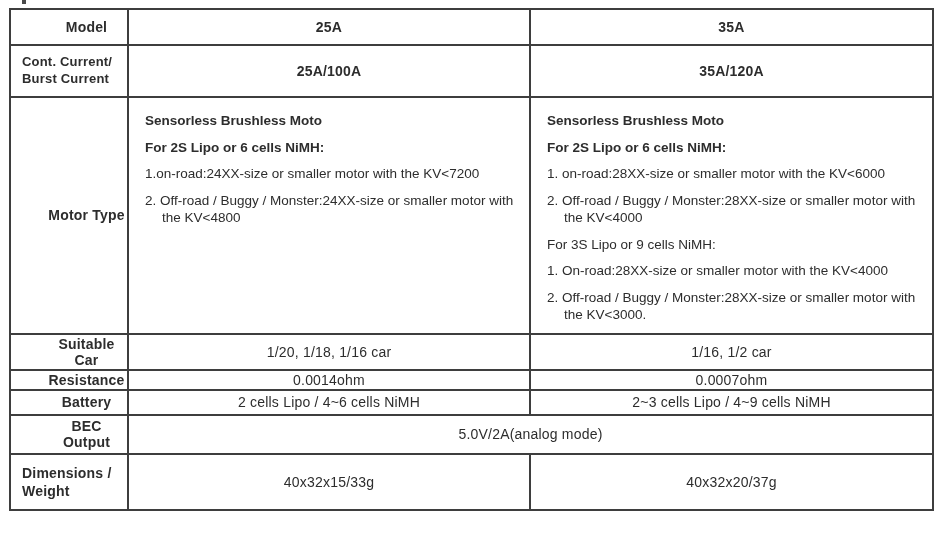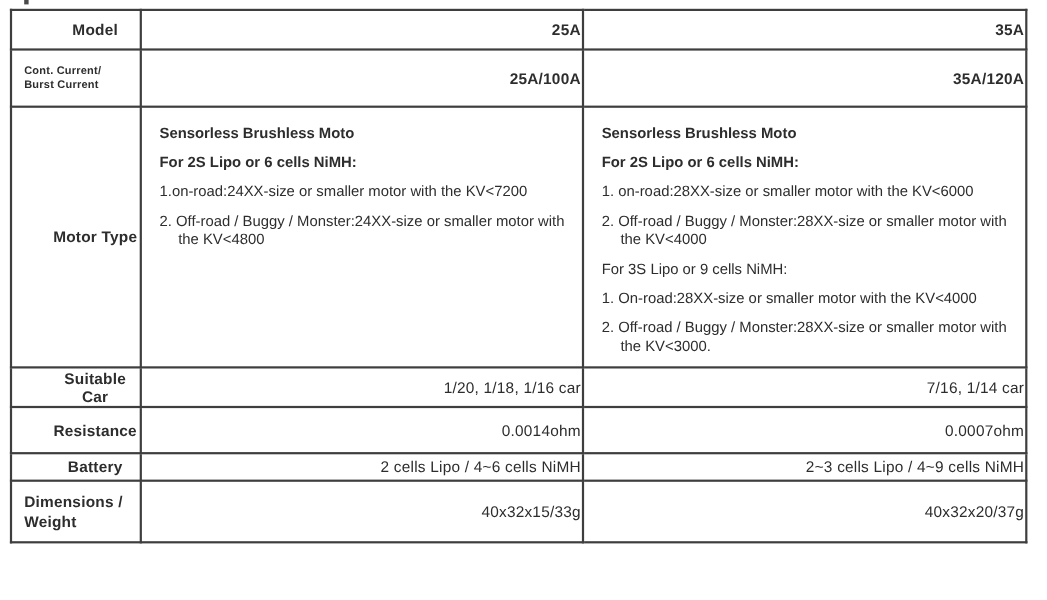--- a/index.html
+++ b/index.html
@@ -46,21 +46,21 @@
     letter-spacing: 0.2px;
     padding-left: 36px;
   }
   th.lbl-left {
     text-align: left;
     padding-left: 11px;
     white-space: pre-line;
     line-height: 1.3;
   }
   td.val {
-    text-align: right;
+    text-align: center;
     vertical-align: middle;
     font-size: 14px;
     letter-spacing: 0.2px;
   }
   td.val-bold {
     font-weight: bold;
   }
   td.motor {
     vertical-align: top;
     text-align: left;
@@ -90,21 +90,21 @@
   </colgroup>
 
   <tbody>
       <tr style="height:36px">
     <th class="lbl">Model</th>
     <td class="val val-bold">25A</td>
     <td class="val val-bold">35A</td>
   </tr>
 
   <tr style="height:52px">
-    <th class="lbl lbl-left" style="font-size:10px">Cont. Current/
+    <th class="lbl lbl-left" style="font-size:13px">Cont. Current/
 Burst Current</th>
     <td class="val val-bold">25A/100A</td>
     <td class="val val-bold">35A/120A</td>
   </tr>
 
   <tr style="height:224px">
     <th class="lbl">Motor Type</th>
     <td class="motor">
           <p class="mline b">Sensorless Brushless Moto</p>
           <p class="mline b">For 2S Lipo or 6 cells NiMH:</p>
@@ -118,35 +118,39 @@
           <p class="mline">2. Off-road / Buggy / Monster:28XX-size or smaller motor with the KV&lt;4000</p>
           <p class="mline">For 3S Lipo or 9 cells NiMH:</p>
           <p class="mline">1. On-road:28XX-size or smaller motor with the KV&lt;4000</p>
           <p class="mline">2. Off-road / Buggy / Monster:28XX-size or smaller motor with the KV&lt;3000.</p>
         </td>
   </tr>
 
   <tr style="height:28px">
     <th class="lbl">Suitable Car</th>
     <td class="val">1/20,  1/18, 1/16 car</td>
-    <td class="val">7/16,  1/14 car</td>
+    <td class="val">1/16,  1/2 car</td>
   </tr>
 
-  <tr style="height:42px">
+  <tr style="height:20px">
     <th class="lbl">Resistance</th>
     <td class="val">0.0014ohm</td>
     <td class="val">0.0007ohm</td>
   </tr>
 
   <tr style="height:25px">
     <th class="lbl">Battery</th>
     <td class="val">2 cells Lipo / 4~6 cells NiMH</td>
     <td class="val">2~3 cells Lipo / 4~9 cells NiMH</td>
   </tr>
 
+  <tr style="height:39px">
+    <th class="lbl">BEC Output</th>
+    <td class="val" colspan="2">5.0V/2A(analog mode)</td>
+  </tr>
 
   <tr style="height:56px">
     <th class="lbl lbl-left">Dimensions /
 Weight</th>
     <td class="val">40x32x15/33g</td>
     <td class="val">40x32x20/37g</td>
   </tr>
 </tbody>
   </table>
 

